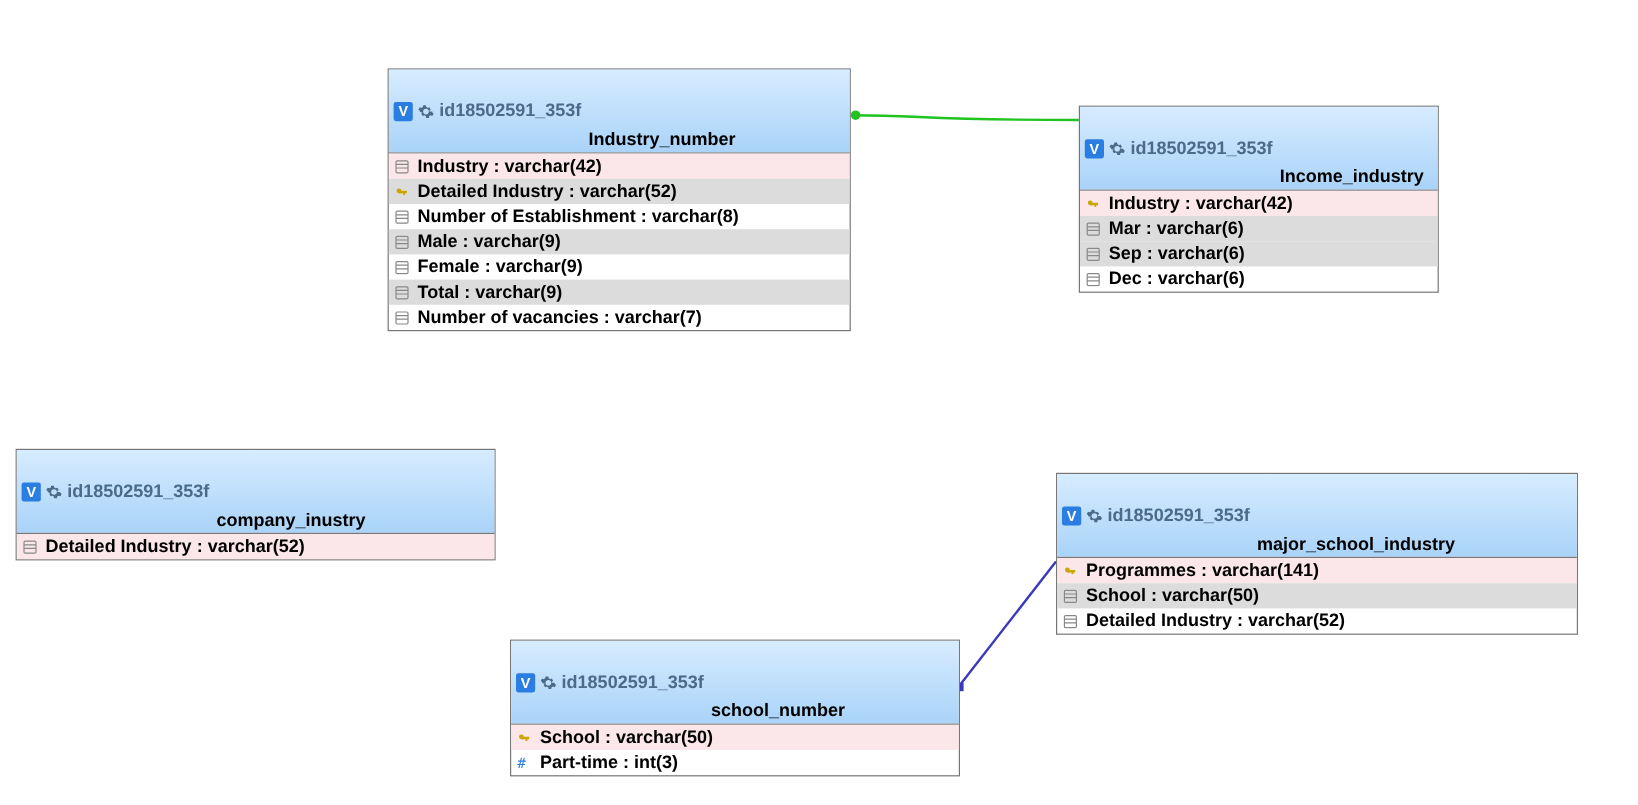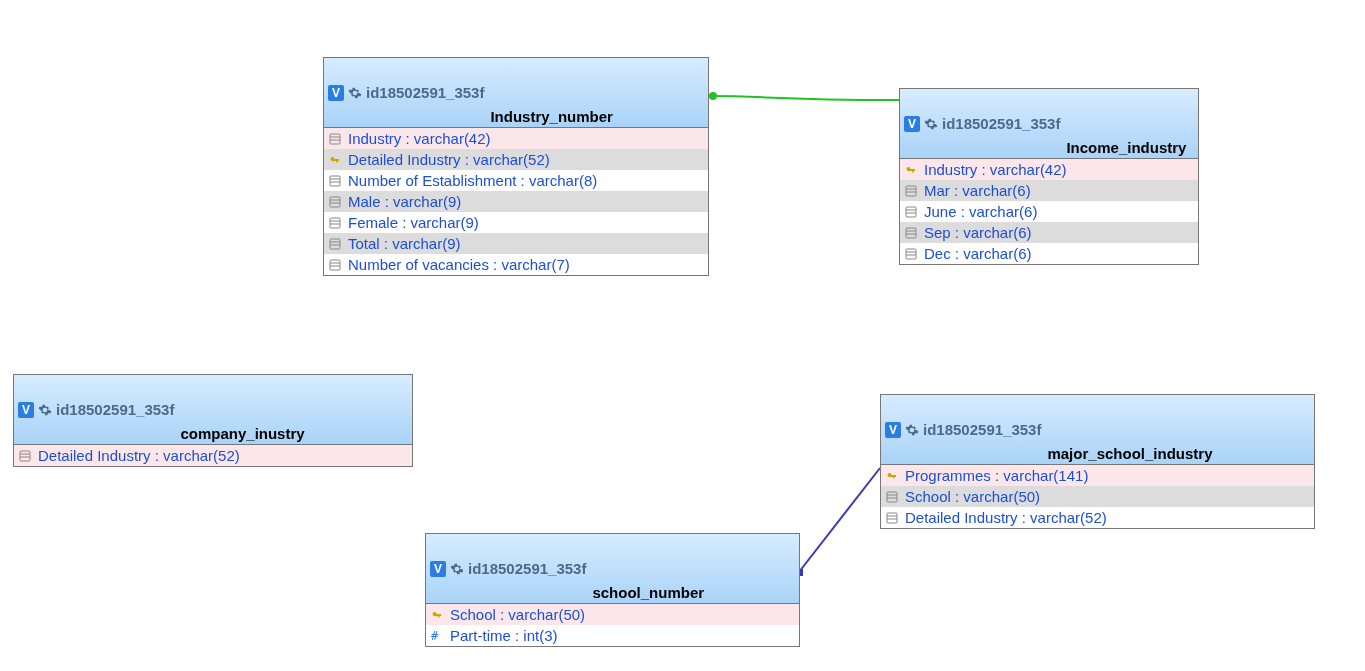--- a/index.html
+++ b/index.html
@@ -77,21 +77,21 @@
   .row-even { background: #dcdcdc; }
   .row-pink { background: #fbe7ea; }
   .col-icon {
     width: 14px; height: 14px;
     display:inline-flex;
     align-items:center;
     justify-content:center;
     flex-shrink:0;
   }
   .col-icon svg { display:block; }
-  .col-text { color:#1d4ed8; }
+  .col-text { color:#000000;font-weight:bold; }
 </style>
 </head>
 <body>
 
 <svg class="connector-layer">
   <path stroke-width="2" fill="none" stroke="#21c321" d="M 709 96 C 770 96 770 100 900 100"></path>
   <circle cx="713" cy="96" r="4" fill="#21c321"></circle>
   <path stroke-width="2" fill="none" stroke="#3a3ab8" d="M 799 572 L 880 468"></path>
   <rect x="796" y="569" width="7" height="7" fill="#3a3ab8"></rect>
 </svg>
@@ -199,30 +199,20 @@
   <div class="table-row row-even">
     <span class="col-icon">
         <svg width="12" height="12" viewBox="0 0 12 12">
           <rect x="1" y="1" width="10" height="10" rx="1" fill="none" stroke="#888"></rect>
           <line x1="1" y1="4" x2="11" y2="4" stroke="#888"></line>
           <line x1="1" y1="7" x2="11" y2="7" stroke="#888"></line>
         </svg>
       </span>
     <span class="col-text">Mar : varchar(6)</span>
   </div>
-  <div class="table-row">
-    <span class="col-icon">
-        <svg width="12" height="12" viewBox="0 0 12 12">
-          <rect x="1" y="1" width="10" height="10" rx="1" fill="none" stroke="#888"></rect>
-          <line x1="1" y1="4" x2="11" y2="4" stroke="#888"></line>
-          <line x1="1" y1="7" x2="11" y2="7" stroke="#888"></line>
-        </svg>
-      </span>
-    <span class="col-text">June : varchar(6)</span>
-  </div>
   <div class="table-row row-even">
     <span class="col-icon">
         <svg width="12" height="12" viewBox="0 0 12 12">
           <rect x="1" y="1" width="10" height="10" rx="1" fill="none" stroke="#888"></rect>
           <line x1="1" y1="4" x2="11" y2="4" stroke="#888"></line>
           <line x1="1" y1="7" x2="11" y2="7" stroke="#888"></line>
         </svg>
       </span>
     <span class="col-text">Sep : varchar(6)</span>
   </div>

